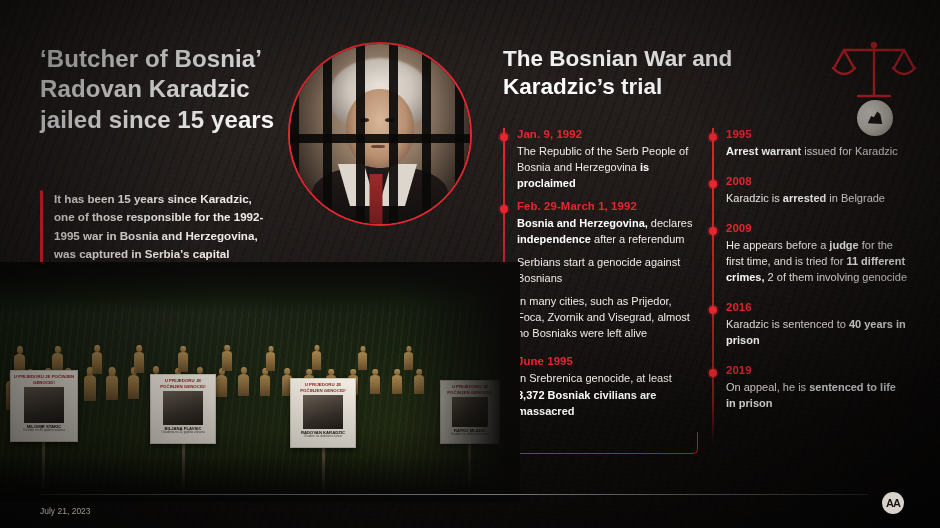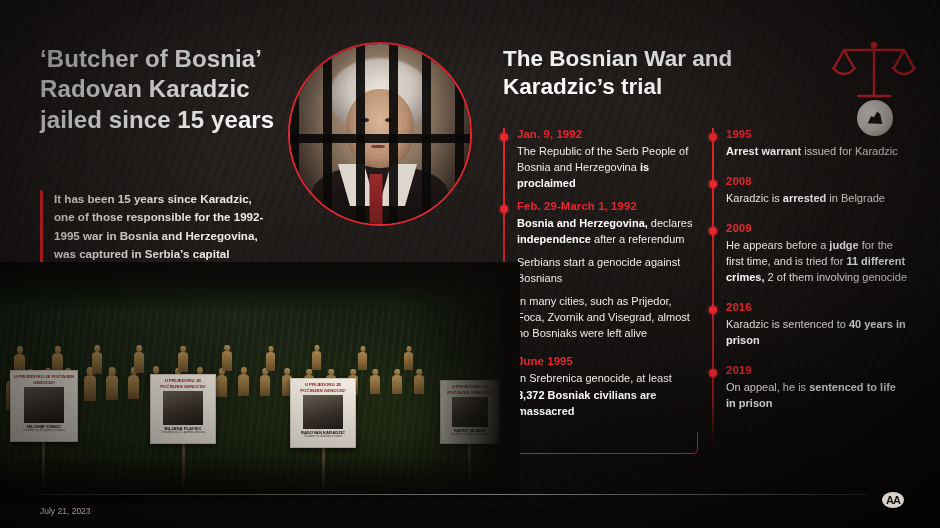--- a/index.html
+++ b/index.html
@@ -233,21 +233,21 @@
   }
   .footer-date {
     position: absolute; left: 40px; top: 506px;
     color: #9d968f; font-size: 8.5px;
   }
   .aa-logo {
     position: absolute; right: 36px; top: 492px;
     display: flex; align-items: center; gap: 5px;
   }
   .aa-mark {
-    width: 22px; height: 16px; border-radius: 50%;
+    width: 22px; height: 22px; border-radius: 50%;
     background: #d8d2ca;
     display: flex; align-items: center; justify-content: center;
     color: #17140f; font-size: 11px; font-weight: bold; letter-spacing: -1px;
   }
 </style>
 </head>
 <body>
 
 <div class="infographic">
 

